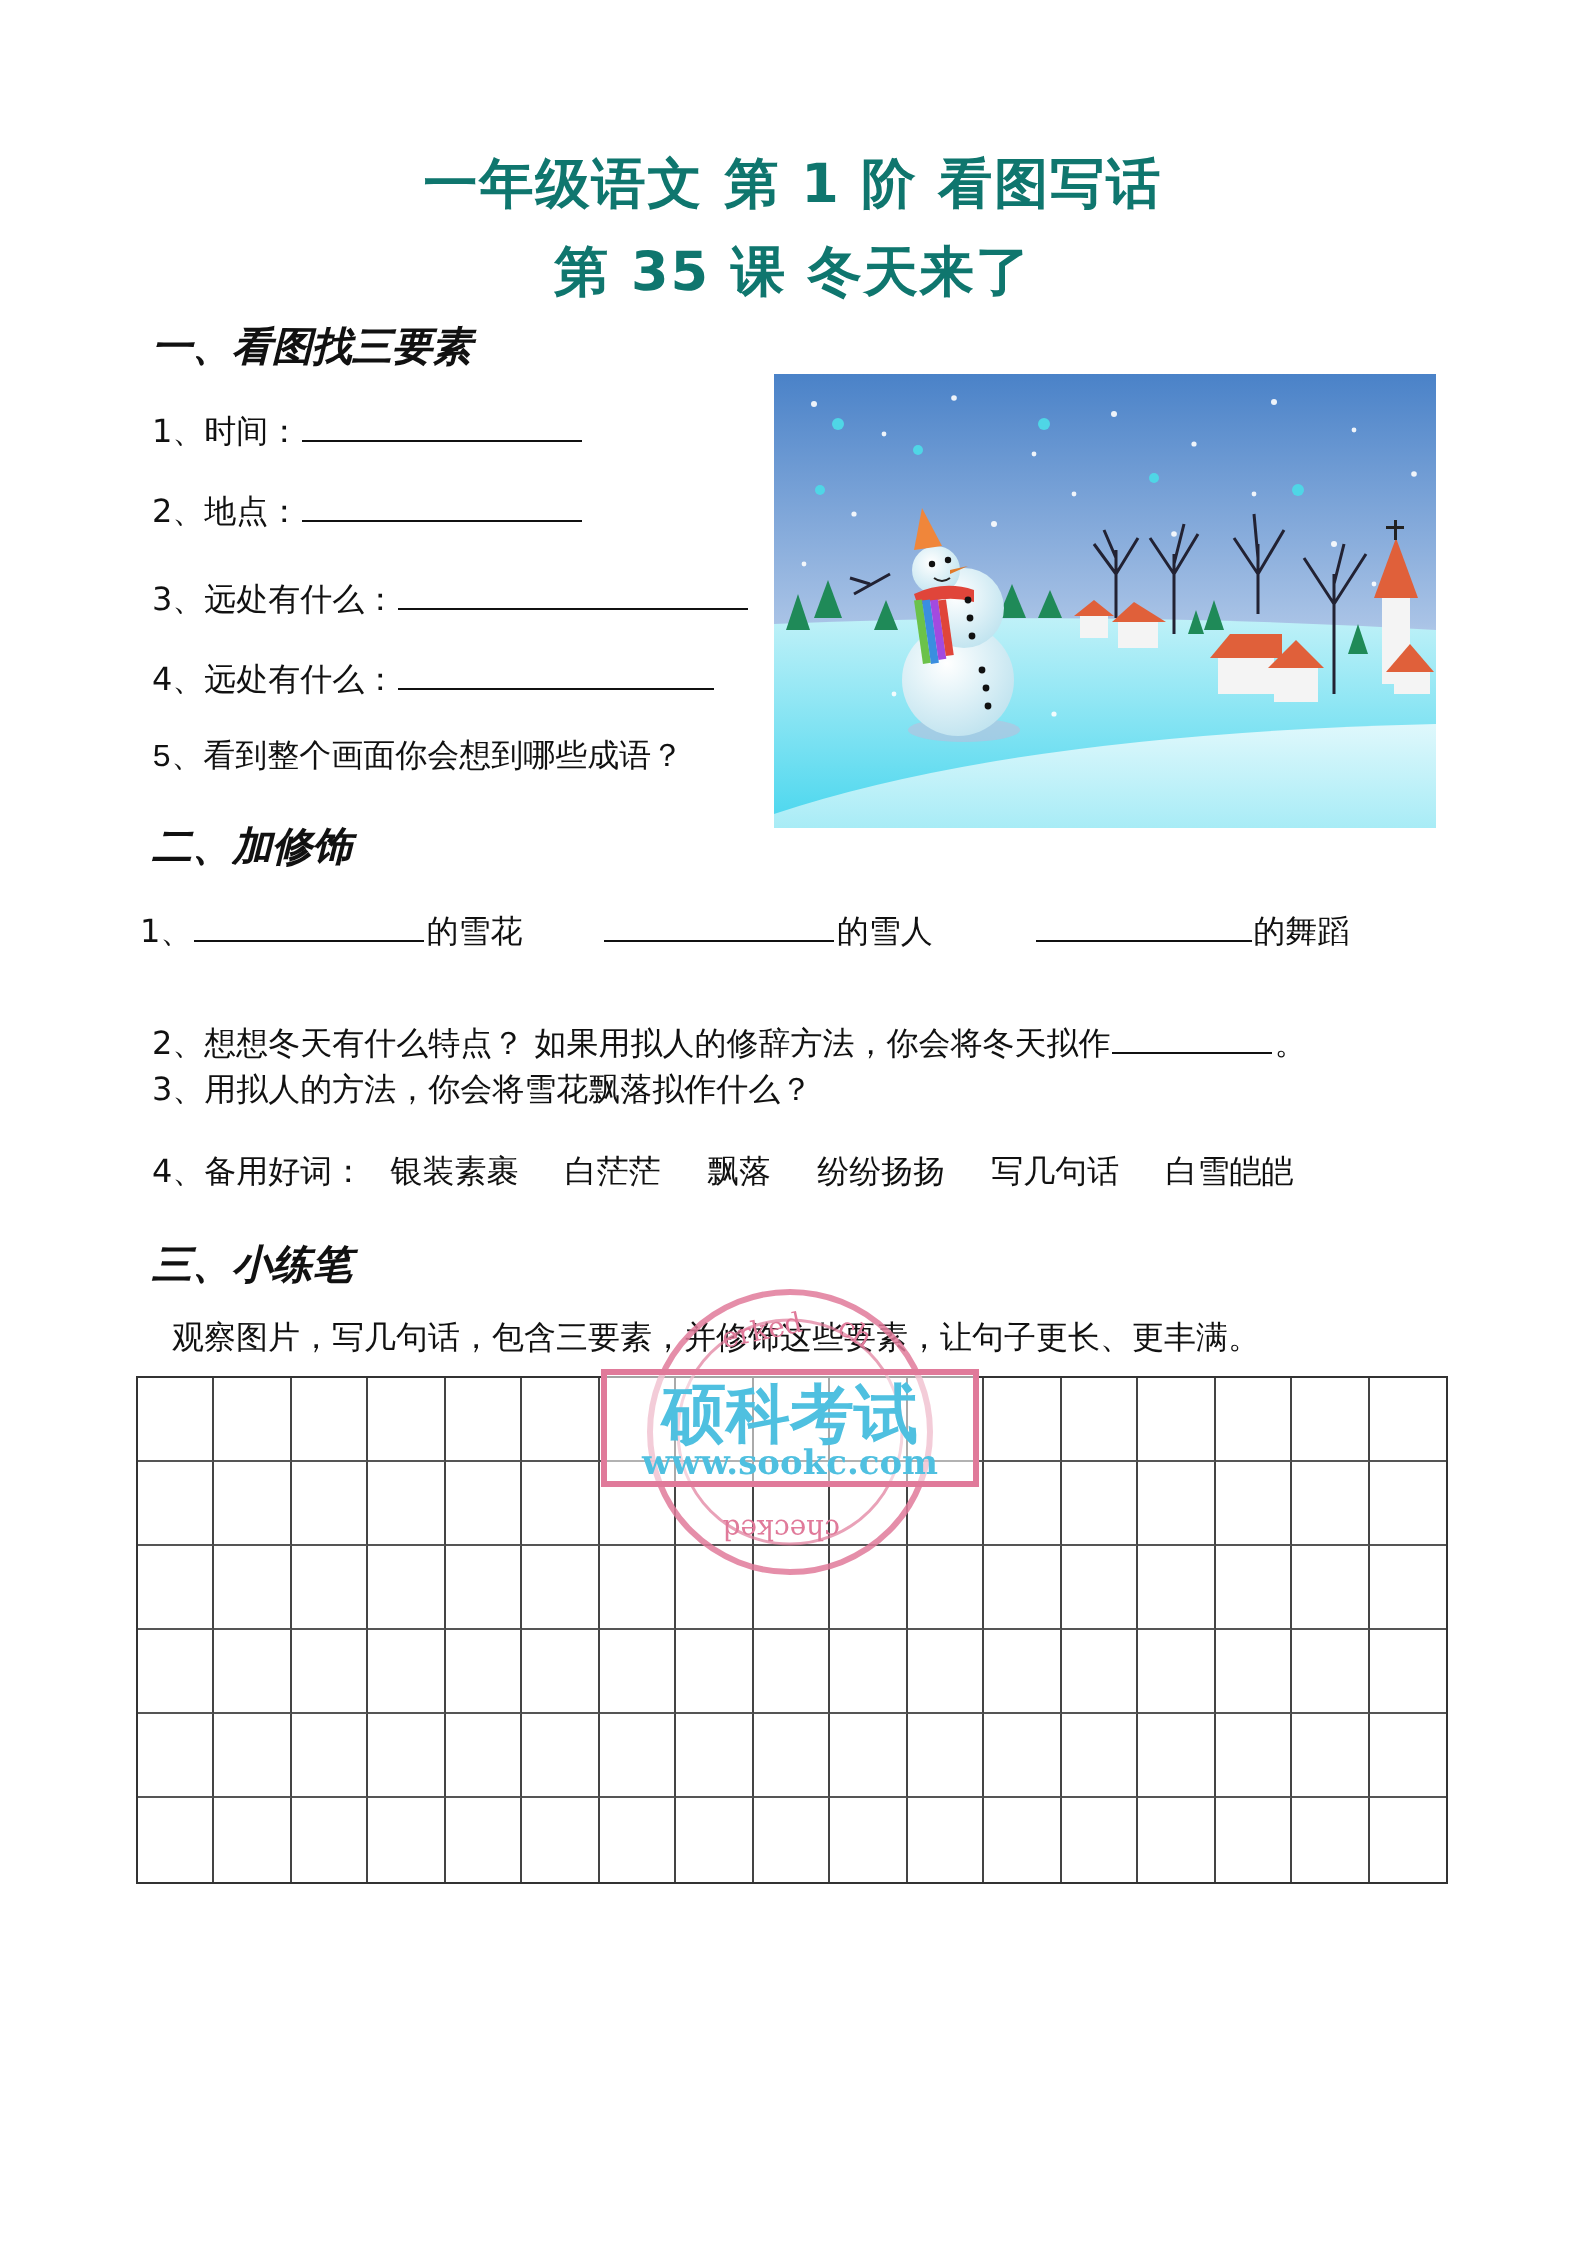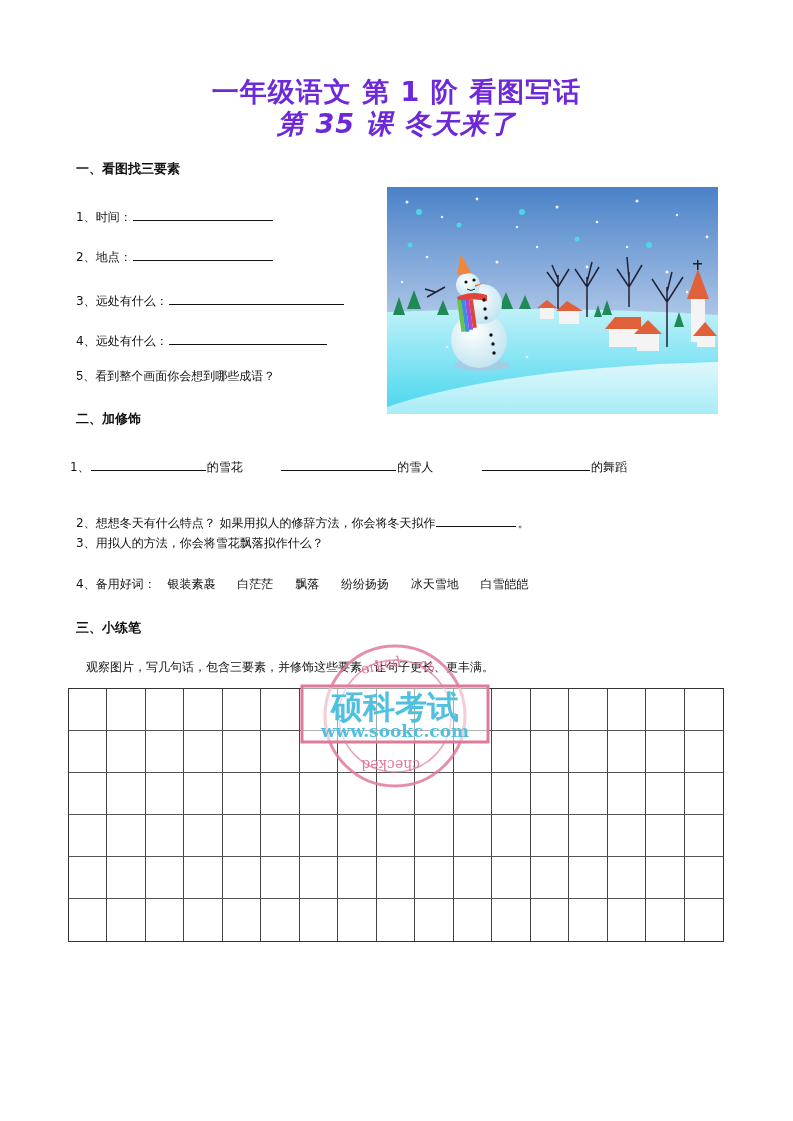--- a/index.html
+++ b/index.html
@@ -2,46 +2,46 @@
 <html><head>
 <meta charset="utf-8">
 <style>
   html, body { margin: 0; padding: 0; }
   body {
     width: 793px; height: 1121px; background: #ffffff; position: relative; overflow: hidden;
     font-family: "DejaVu Sans", "Liberation Sans", sans-serif; color: #111;
   }
   .abs { position: absolute; }
   .title {
-    left: 0; width: 793px; text-align: center; font-weight: bold; font-size: 27px; color: #6d28d9;
+    left: 0; width: 793px; text-align: center; font-weight: bold; font-size: 27px; color: #0f766e;
     letter-spacing: 1px;
   }
-  .sec { font-weight: bold; font-size: 13px; left: 76px; }
-  .line { font-size: 12px; white-space: nowrap; }
+  .sec { font-weight: bold; font-size: 20px; left: 76px; font-style: italic; }
+  .line { font-size: 16px; white-space: nowrap; }
   .blank { display: inline-block; border-bottom: 1.3px solid #111; height: 18px; vertical-align: baseline; margin: 0 1px; }
   .words span.w { margin-right: 18px; text-align: right; }
   .pic {
     left: 387px; top: 187px; width: 331px; height: 227px; overflow: hidden;
   }
   .grid {
     left: 68px; top: 688px; width: 656px; height: 254px;
     border: 1.5px solid #333; box-sizing: border-box;
     display: grid; grid-template-columns: repeat(17, 1fr); grid-template-rows: repeat(6, 1fr);
   }
   .grid .cell { border-right: 1.3px solid #444; border-bottom: 1.3px solid #555; }
   .grid .cell.lastcol { border-right: none; }
   .grid .cell.lastrow { border-bottom: none; }
   .stamp { left: 300px; top: 636px; width: 190px; height: 160px; pointer-events: none; }
   .footer { right: 18px; top: 1082px; font-size: 18px; color: #222; margin-top: 36px; }
 </style>
 </head>
 <body>
 
 <div class="abs title" style="top:74px;">一年级语文  第 1 阶  看图写话</div>
-<div class="abs title" style="top:106px;font-style:italic;">第 35 课  冬天来了</div>
+<div class="abs title" style="top:118px;">第 35 课  冬天来了</div>
 
 <div class="abs sec" style="top:160px;">一、看图找三要素</div>
 
 <div class="abs line" style="left:76px; top:202px;">
   <span>1、时间：</span><span class="blank" style="width:140px"></span>
 </div>
 <div class="abs line" style="left:76px; top:242px;">
   <span>2、地点：</span><span class="blank" style="width:140px"></span>
 </div>
 <div class="abs line" style="left:76px; top:286px;">
@@ -187,21 +187,21 @@
 </div>
 
 <div class="abs line" style="left:76px; top:535px;">3、用拟人的方法，你会将雪花飘落拟作什么？</div>
 
 <div class="abs line words" style="left:76px; top:576px;">
   <span style="margin-right:8px">4、备用好词：</span>
   <span class="w">银装素裹</span>
   <span class="w">白茫茫</span>
   <span class="w">飘落</span>
   <span class="w">纷纷扬扬</span>
-  <span class="w">冰天雪地</span>
+  <span class="w">写几句话</span>
   <span class="w">白雪皑皑</span>
 </div>
 
 <div class="abs sec" style="top:619px;">三、小练笔</div>
 <div class="abs line" style="left:86px; top:659px;">观察图片，写几句话，包含三要素，并修饰这些要素，让句子更长、更丰满。</div>
 
 <div class="abs grid" id="grid">
     <div class="cell"></div>
     <div class="cell"></div>
     <div class="cell"></div>

